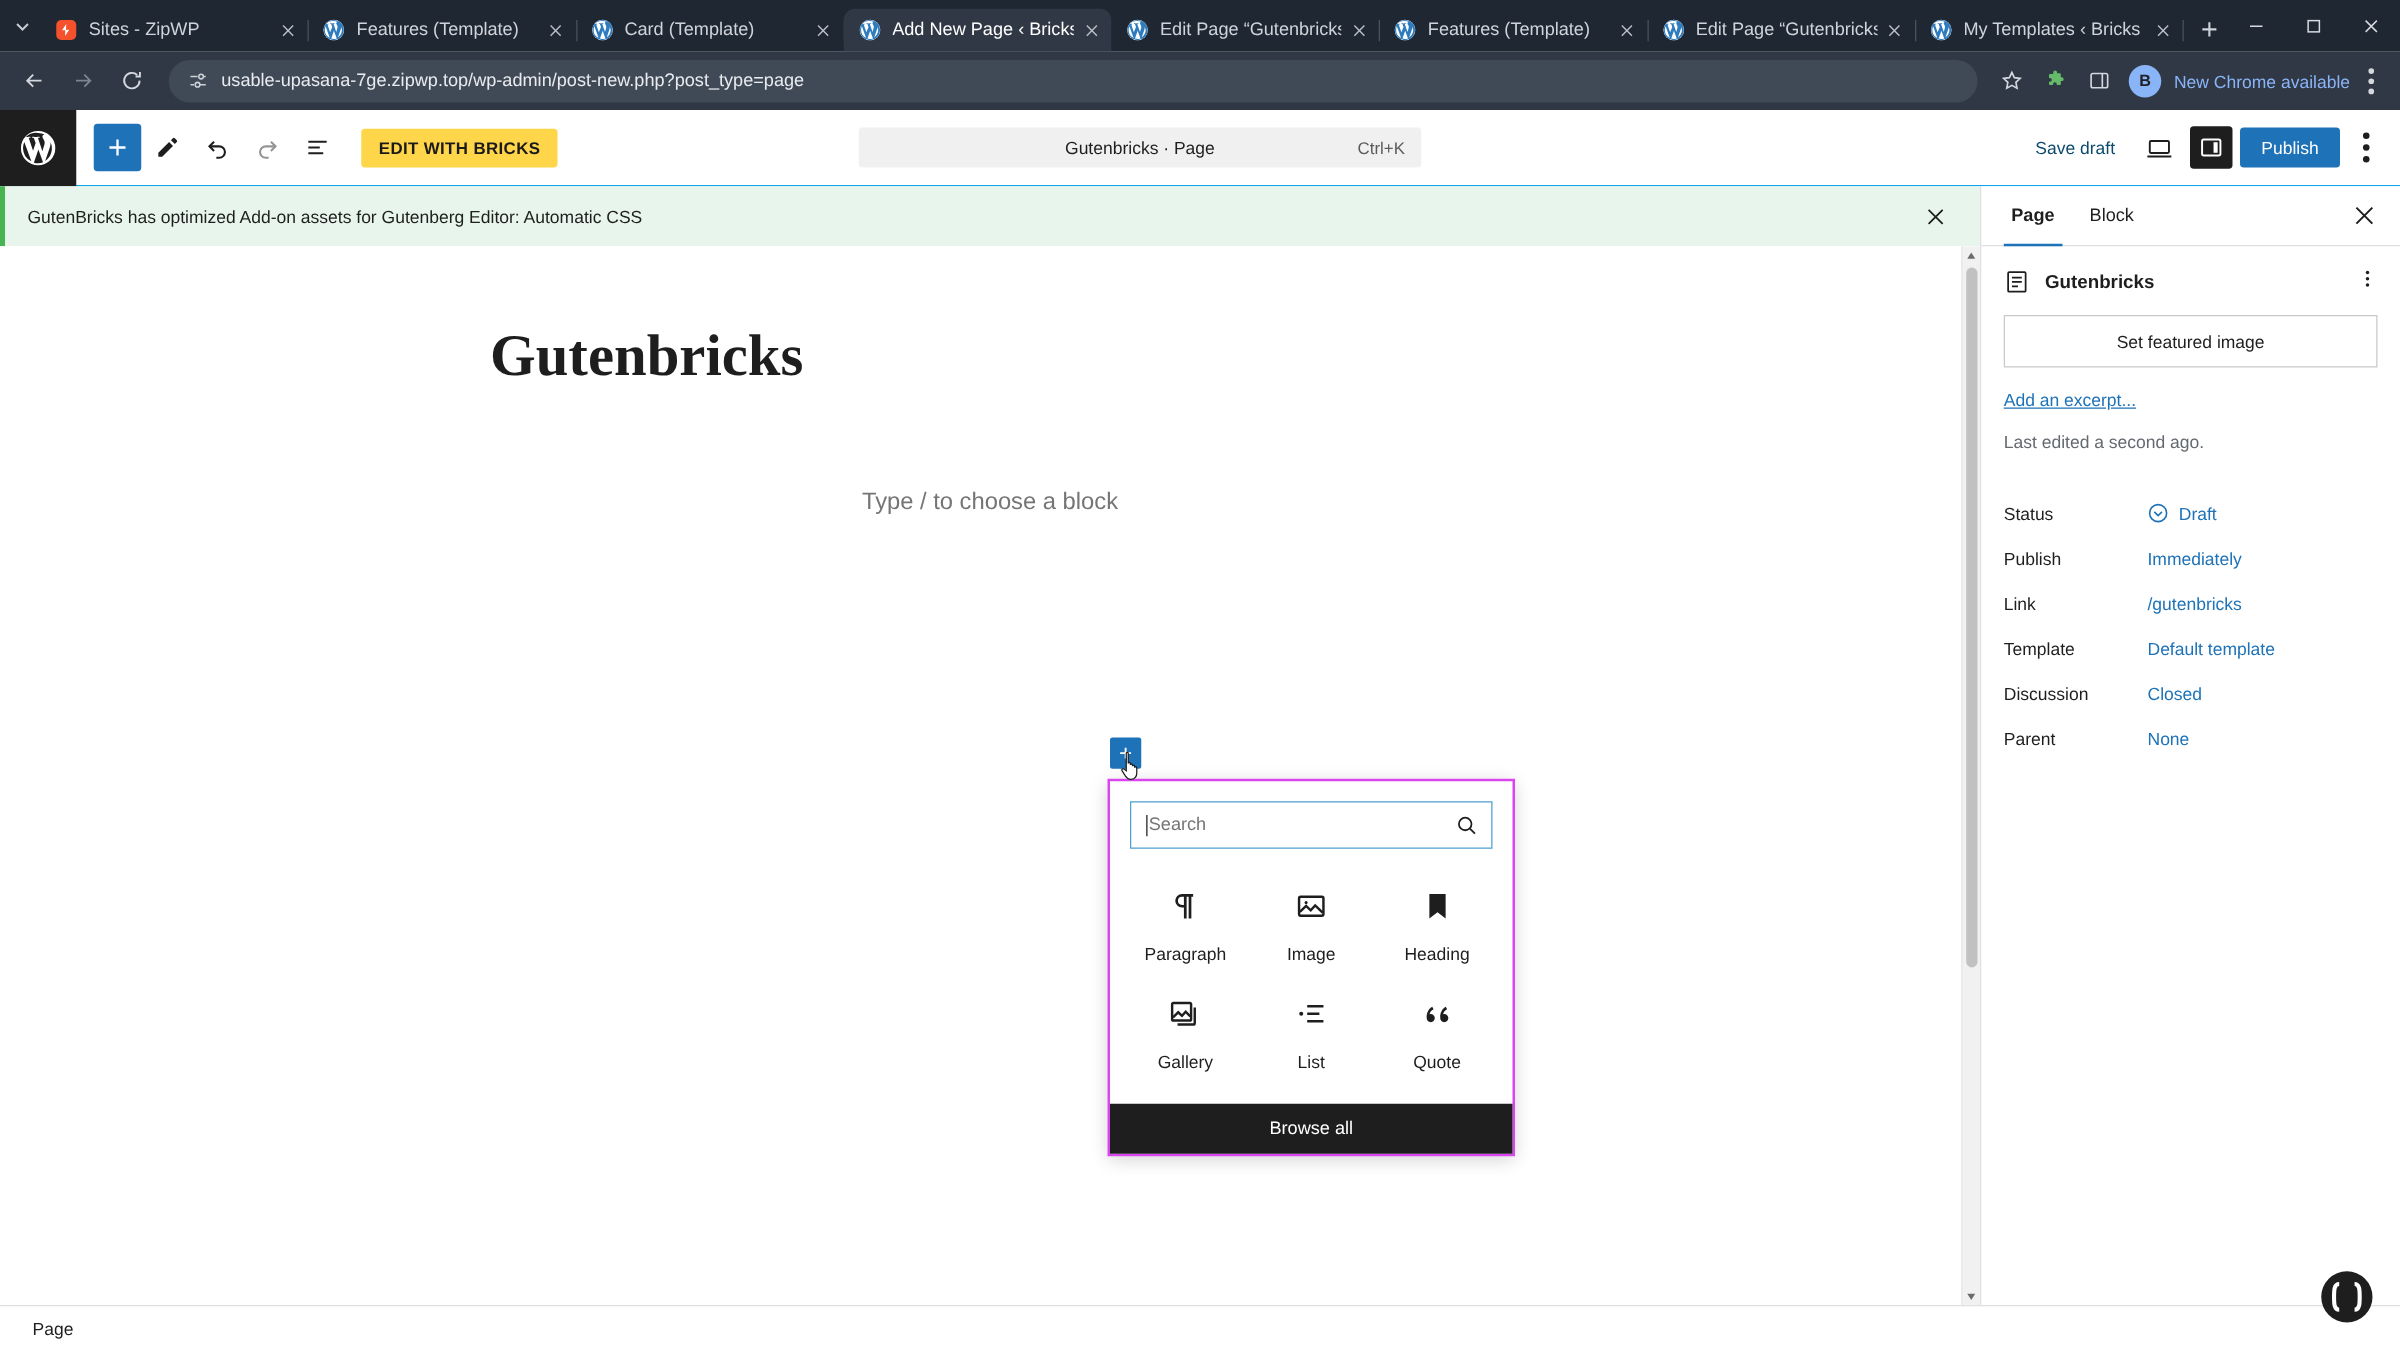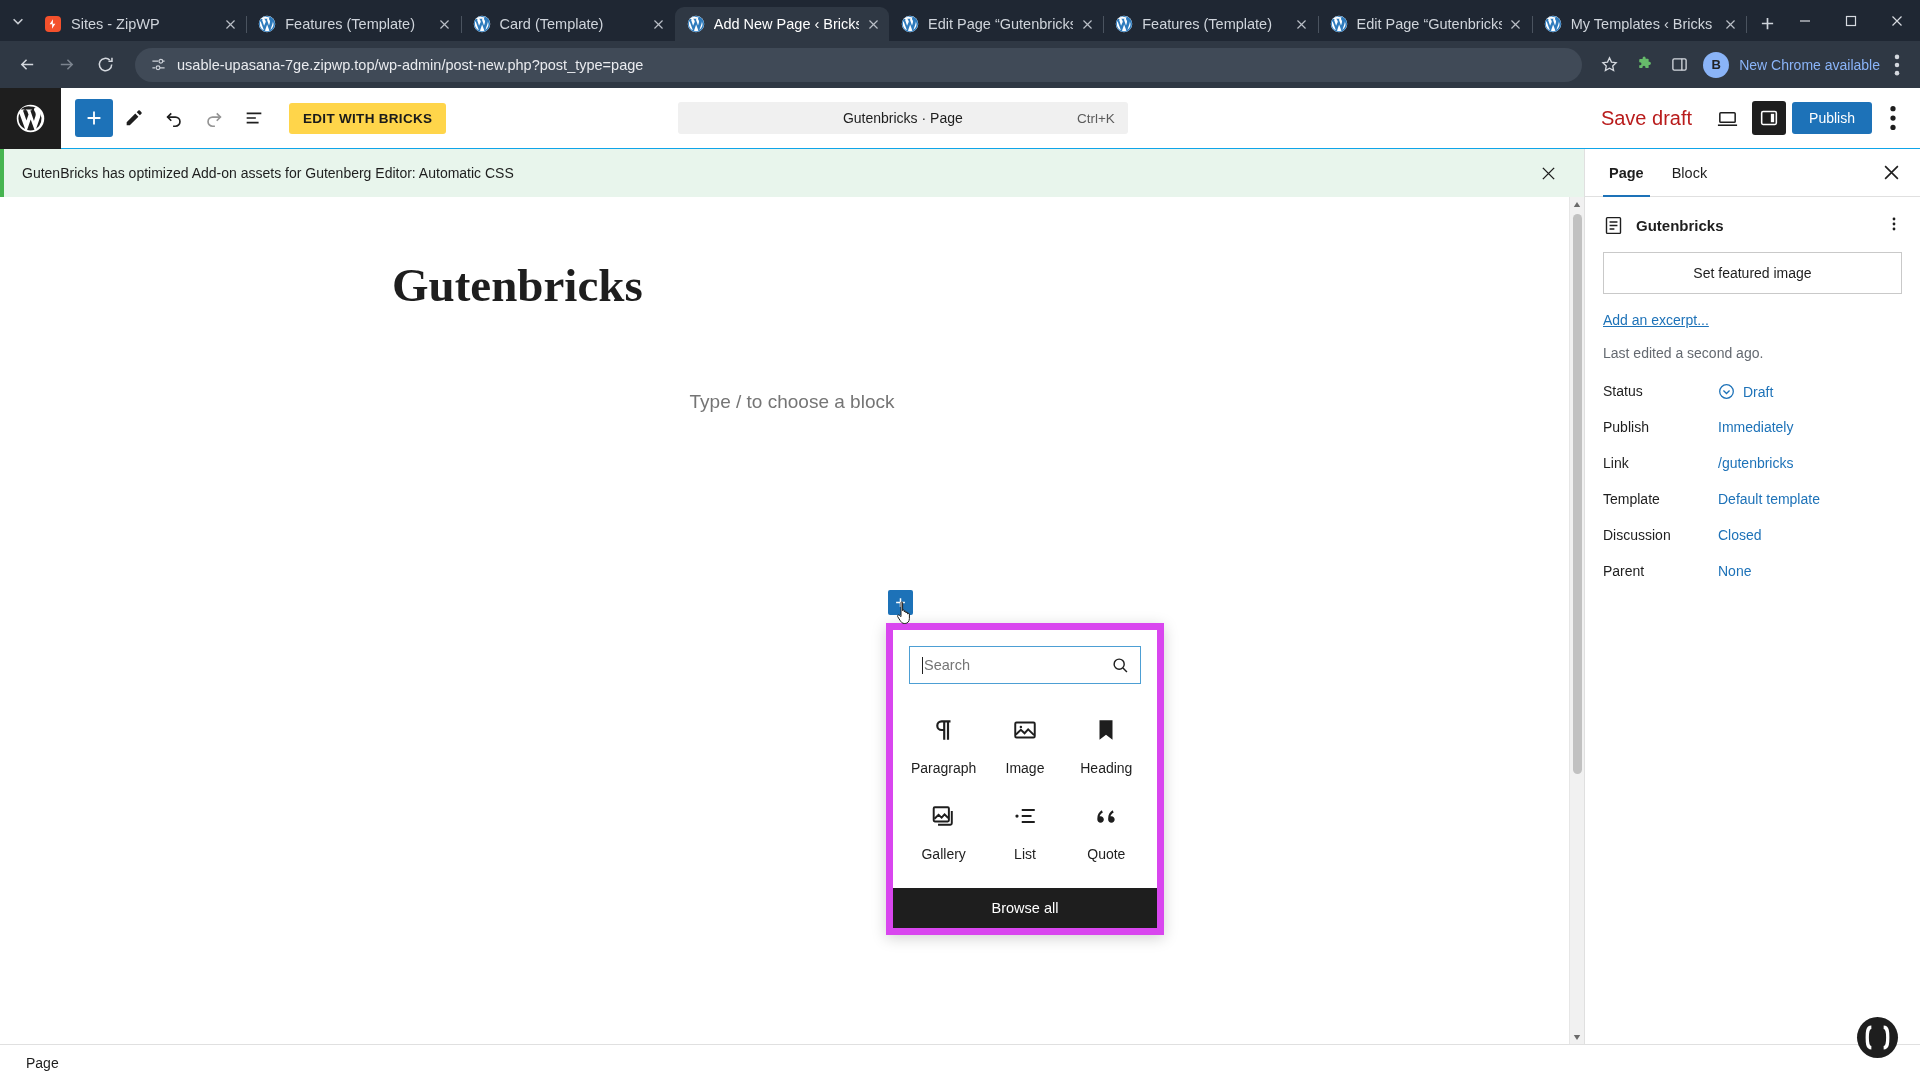--- a/index.html
+++ b/index.html
@@ -125,21 +125,21 @@
     font-weight: bold; font-size: 13.5px; letter-spacing: .3px;
     padding: 8px 14px; border-radius: 3px; white-space: nowrap;
   }
   .cmdbar {
     margin: 0 auto; width: 450px; height: 32px; background: #f0f0f0;
     border-radius: 3px; display: flex; align-items: center;
     justify-content: center; position: relative; color: #1e1e1e; font-size: 14px;
   }
   .cmdbar .shortcut { position: absolute; right: 13px; color: #5b5b5b; font-size: 13.5px; }
   .hdrright { margin-left: auto; display: flex; align-items: center; padding-right: 12px; gap: 6px; }
-  .savedraft { color: #b91c1c; font-size: 20px; padding: 6px 10px; white-space: nowrap; }
+  .savedraft { color: #0c4a6e; font-size: 14px; padding: 6px 10px; white-space: nowrap; }
   .viewbtn { width: 38px; height: 38px; display: flex; align-items: center; justify-content: center; color: #1e1e1e; }
   .viewbtn svg { width: 23px; height: 23px; }
   .settbtn {
     width: 34px; height: 34px; background: #1e1e1e; color: #fff; border-radius: 3px;
     display: flex; align-items: center; justify-content: center;
   }
   .settbtn svg { width: 22px; height: 22px; }
   .publishbtn {
     background: #1d72b8; color: #fff; font-size: 14px;
     padding: 8px 17px; border-radius: 3px; white-space: nowrap;
@@ -182,22 +182,22 @@
   }
   .inserterbtn svg { width: 15px; height: 15px; }
   .cursor {
     position: absolute; left: 895px; top: 403px; z-index: 8;
     width: 22px; height: 26px; pointer-events: none;
   }
 
   
   .popover {
     position: absolute; left: 886px; top: 426px;
-    width: 278px; background: #fff;
-    border: 7px solid #d946ef;
+    width: 326px; background: #fff;
+    border: 2px solid #d946ef;
     box-shadow: 0 3px 14px rgba(0,0,0,.18);
     z-index: 7;
   }
   .popsearchwrap { padding: 16px 16px 14px 16px; }
   .popsearch {
     height: 38px; border: 1.5px solid #4d9fd4; display: flex; align-items: center;
     padding: 0 10px 0 12px; position: relative; background:#fff;
   }
   .popsearch .caret { width: 1px; height: 17px; background: #1e1e1e; margin-right: 1px; }
   .popsearch .ptext { color: #757575; font-size: 14.5px; flex: 1 1 auto; }
@@ -271,21 +271,21 @@
     font-size: 14px; color: #1e1e1e; background: #fff;
   }
   .excerpt {
     margin: 18px 18px 0 18px; color: #1d72b8; font-size: 14px;
     text-decoration: underline;
   }
   .lastedit { margin: 17px 18px 0 18px; color: #646970; font-size: 14px; }
 
   .metalist { margin: 22px 18px 0 18px; }
   .metarow {
-    display: flex; align-items: flex-start; height: 36px;
+    display: flex; align-items: flex-end; height: 36px;
   }
   .metarow .mlabel { width: 115px; flex: 0 0 115px; font-size: 14px; color: #1e1e1e; }
   .metarow .mvalue { font-size: 14px; color: #1d72b8; display: flex; align-items: center; gap: 8px; }
   .metarow .mvalue .sicon { color: #1d72b8; display: flex; }
   .metarow .mvalue .sicon svg { width: 17px; height: 17px; }
 
   
   .statusbar {
     height: 36px; flex: 0 0 36px; background: #fff;
     border-top: 1px solid #e0e0e0; display: flex; align-items: center;

